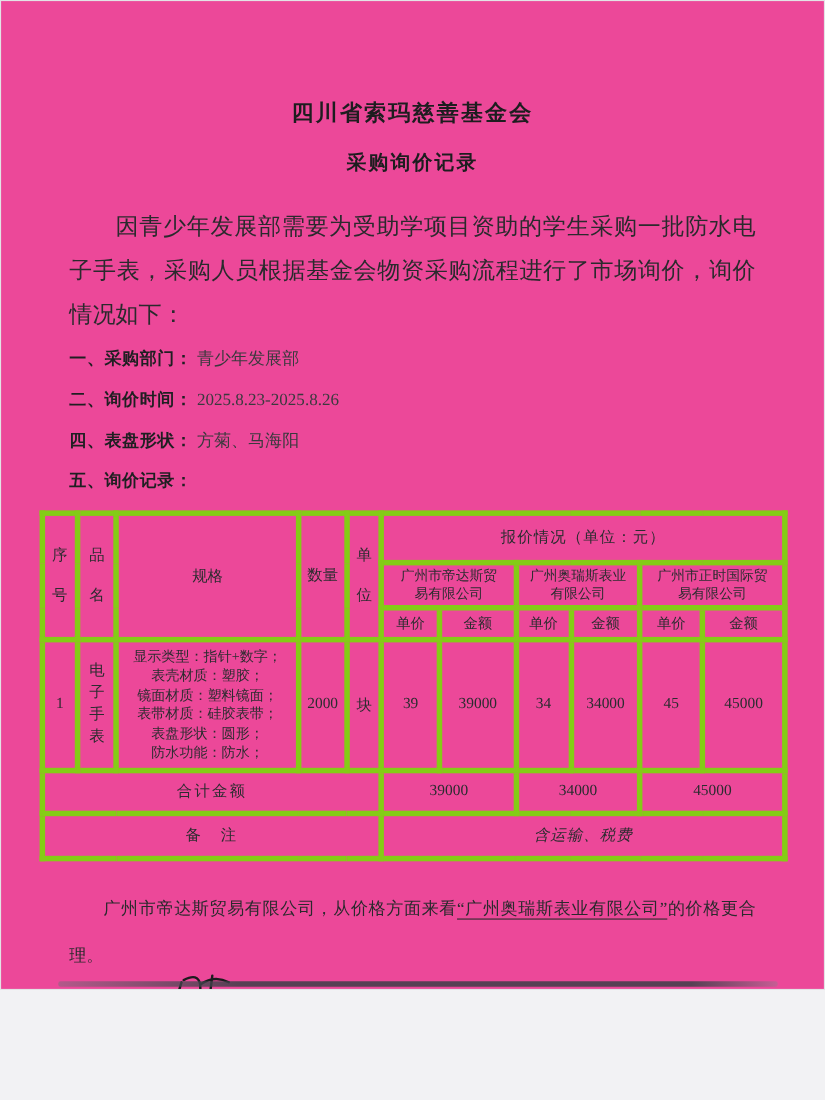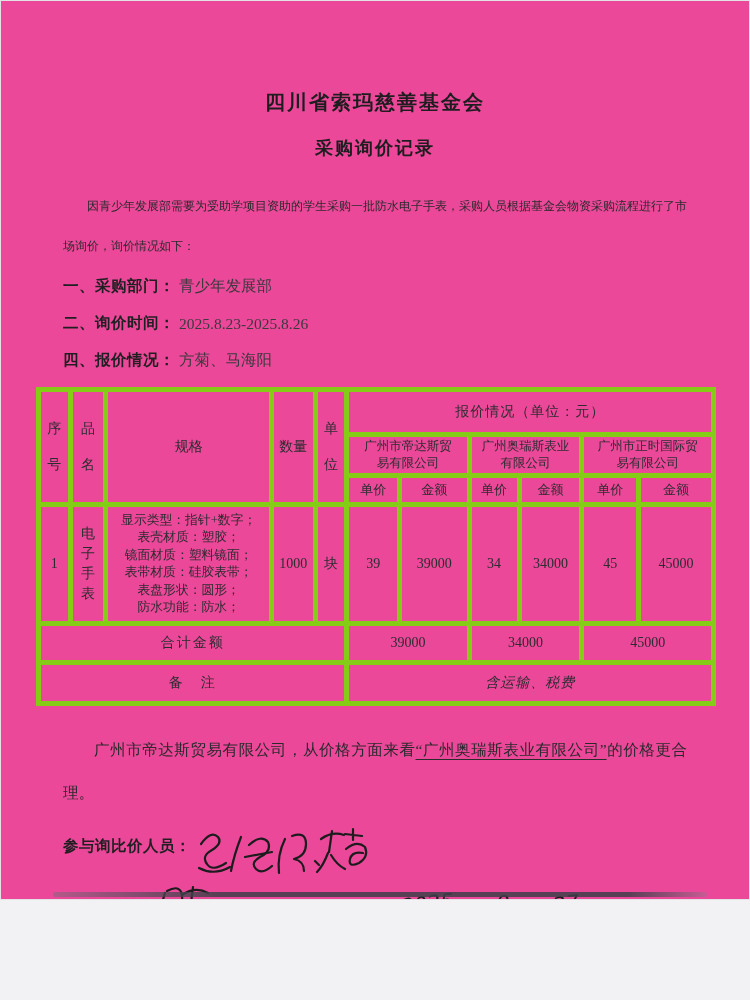--- a/index.html
+++ b/index.html
@@ -12,21 +12,21 @@
   }
   .title {
     text-align:center; padding-top:88px;
     font-size:20px; font-weight:bold; letter-spacing:2px; color:#1d1d1f;
   }
   .subtitle {
     text-align:center; margin-top:20px;
     font-size:18px; font-weight:bold; letter-spacing:2px; color:#1d1d1f;
   }
   .intro {
-    margin:26px 62px 0; font-size:12px; line-height:40px;
+    margin:26px 62px 0; font-size:21px; line-height:40px;
     text-indent:2em; text-align:justify; color:#2a2a2d;
   }
   .items { margin:2px 62px 0; }
   .item { height:37px; display:flex; align-items:center; font-size:15.5px; }
   .item-label { font-weight:bold; color:#1f1f22; letter-spacing:0.5px; }
   .item-value { color:#3a3a3e; margin-left:4px; }
 
   table.quote-table {
     width:680px; margin:8px 35px 0; border-collapse:collapse; table-layout:fixed;
   }
@@ -102,22 +102,25 @@
   <div class="items">
     <div class="item">
       <span class="item-label">一、采购部门：</span>
       <span class="item-value">青少年发展部</span>
     </div>
     <div class="item">
       <span class="item-label">二、询价时间：</span>
       <span class="item-value">2025.8.23-2025.8.26</span>
     </div>
     <div class="item">
-      <span class="item-label">四、报价情况：</span>
+      <span class="item-label">四、表盘形状：</span>
       <span class="item-value">方菊、马海阳</span>
+    </div>
+    <div class="item">
+      <span class="item-label">五、询价记录：</span>
     </div>
   </div>
 
   <table class="quote-table">
     <colgroup>
       <col style="width:4.7%">
         <col style="width:5.3%">
         <col style="width:24.5%">
       <col style="width:6.5%">
         <col style="width:4.7%">
@@ -154,21 +157,21 @@
         <td class="num-cell">1</td>
         <td class="prod-cell">电子手表</td>
         <td class="spec-cell">
           <div class="spec-line">显示类型：指针+数字；</div>
           <div class="spec-line">表壳材质：塑胶；</div>
           <div class="spec-line">镜面材质：塑料镜面；</div>
           <div class="spec-line">表带材质：硅胶表带；</div>
           <div class="spec-line">表盘形状：圆形；</div>
           <div class="spec-line">防水功能：防水；</div>
         </td>
-        <td class="num-cell">1000</td>
+        <td class="num-cell">2000</td>
         <td>块</td>
         <td class="num-cell">39</td>
         <td class="num-cell">39000</td>
         <td class="num-cell">34</td>
         <td class="num-cell">34000</td>
         <td class="num-cell">45</td>
         <td class="num-cell">45000</td>
       </tr>
       <tr class="row-total">
         <td colspan="5" class="total-label">合计金额</td>

